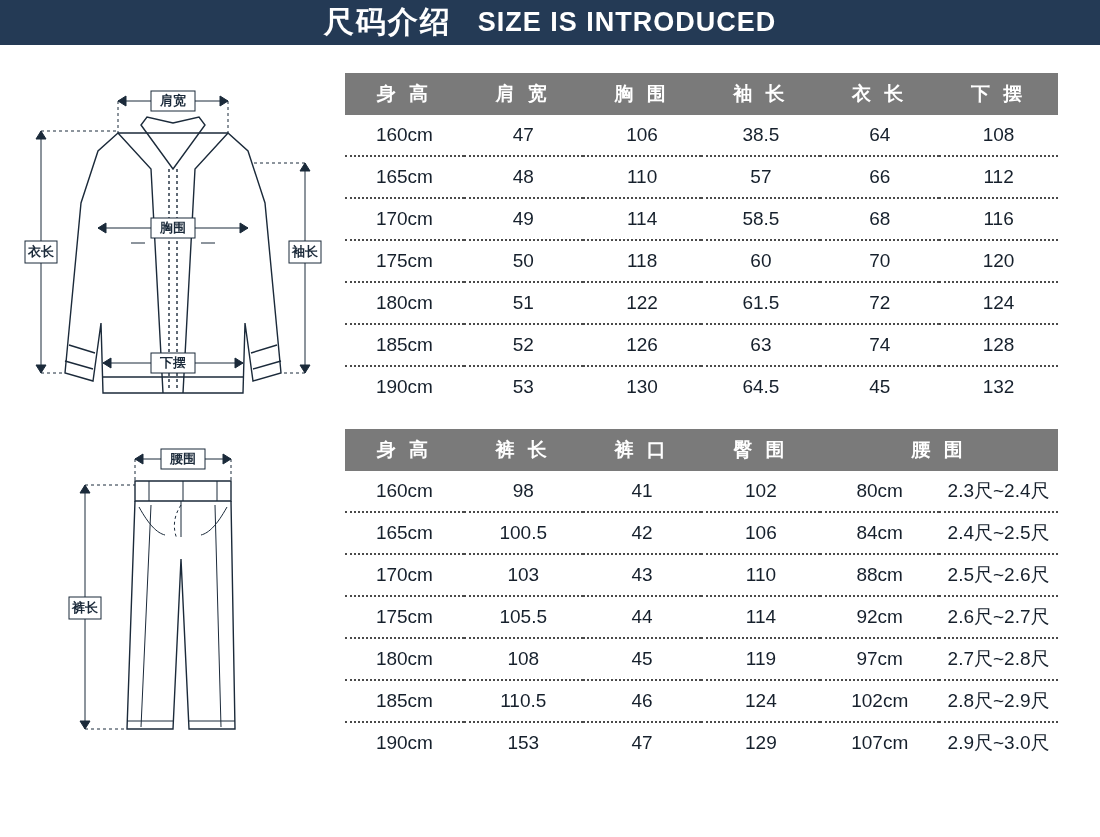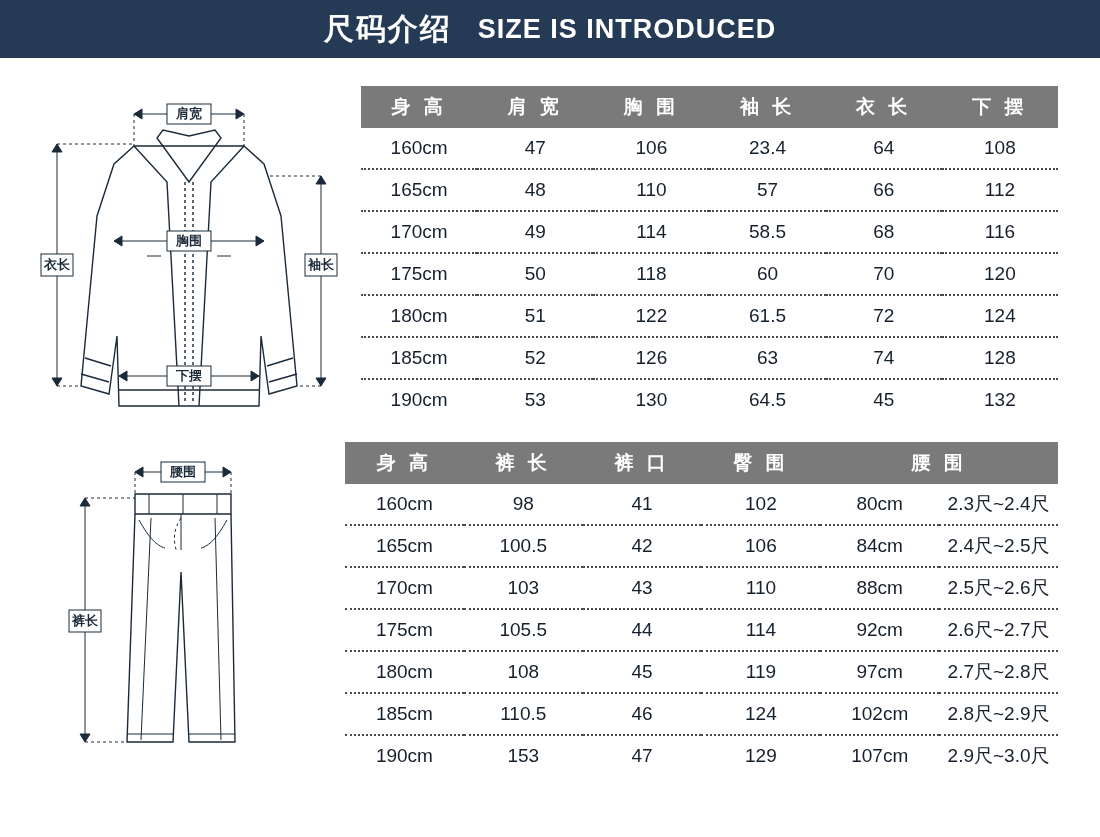--- a/index.html
+++ b/index.html
@@ -11,21 +11,21 @@
     width: 1100px;
     height: 837px;
     font-family: "Liberation Sans", sans-serif;
     color: #1b2a3a;
     overflow: hidden;
     position: relative;
   }
 
   
   .header {
-    height: 58px;
+    height: 45px;
     background: #243a55;
     display: flex;
     align-items: center;
     justify-content: center;
     gap: 26px;
   }
   .header .cn {
     color: #ffffff;
     font-size: 30px;
     font-weight: bold;
@@ -36,21 +36,21 @@
     font-size: 27px;
     font-weight: bold;
     letter-spacing: 1px;
   }
 
   
   .block {
     display: flex;
     align-items: flex-start;
   }
-  .block.top { padding: 28px 0 0 0; margin-left: 16px; }
+  .block.top { padding: 28px 0 0 0; }
   .block.bottom { padding: 22px 0 0 0; justify-content: flex-end; }
 
   .figure-col {
     width: 345px;
     display: flex;
     justify-content: center;
     flex: 0 0 345px;
   }
   .table-col {
     flex: 1 1 auto;
@@ -186,21 +186,21 @@
           <th>袖 长</th>
           <th>衣 长</th>
           <th>下 摆</th>
         </tr>
       </thead>
       <tbody>
         <tr>
           <td>160cm</td>
           <td>47</td>
           <td>106</td>
-          <td>23.4</td>
+          <td>38.5</td>
           <td>64</td>
           <td>108</td>
         </tr>
         <tr>
           <td>165cm</td>
           <td>48</td>
           <td>110</td>
           <td>57</td>
           <td>66</td>
           <td>112</td>

